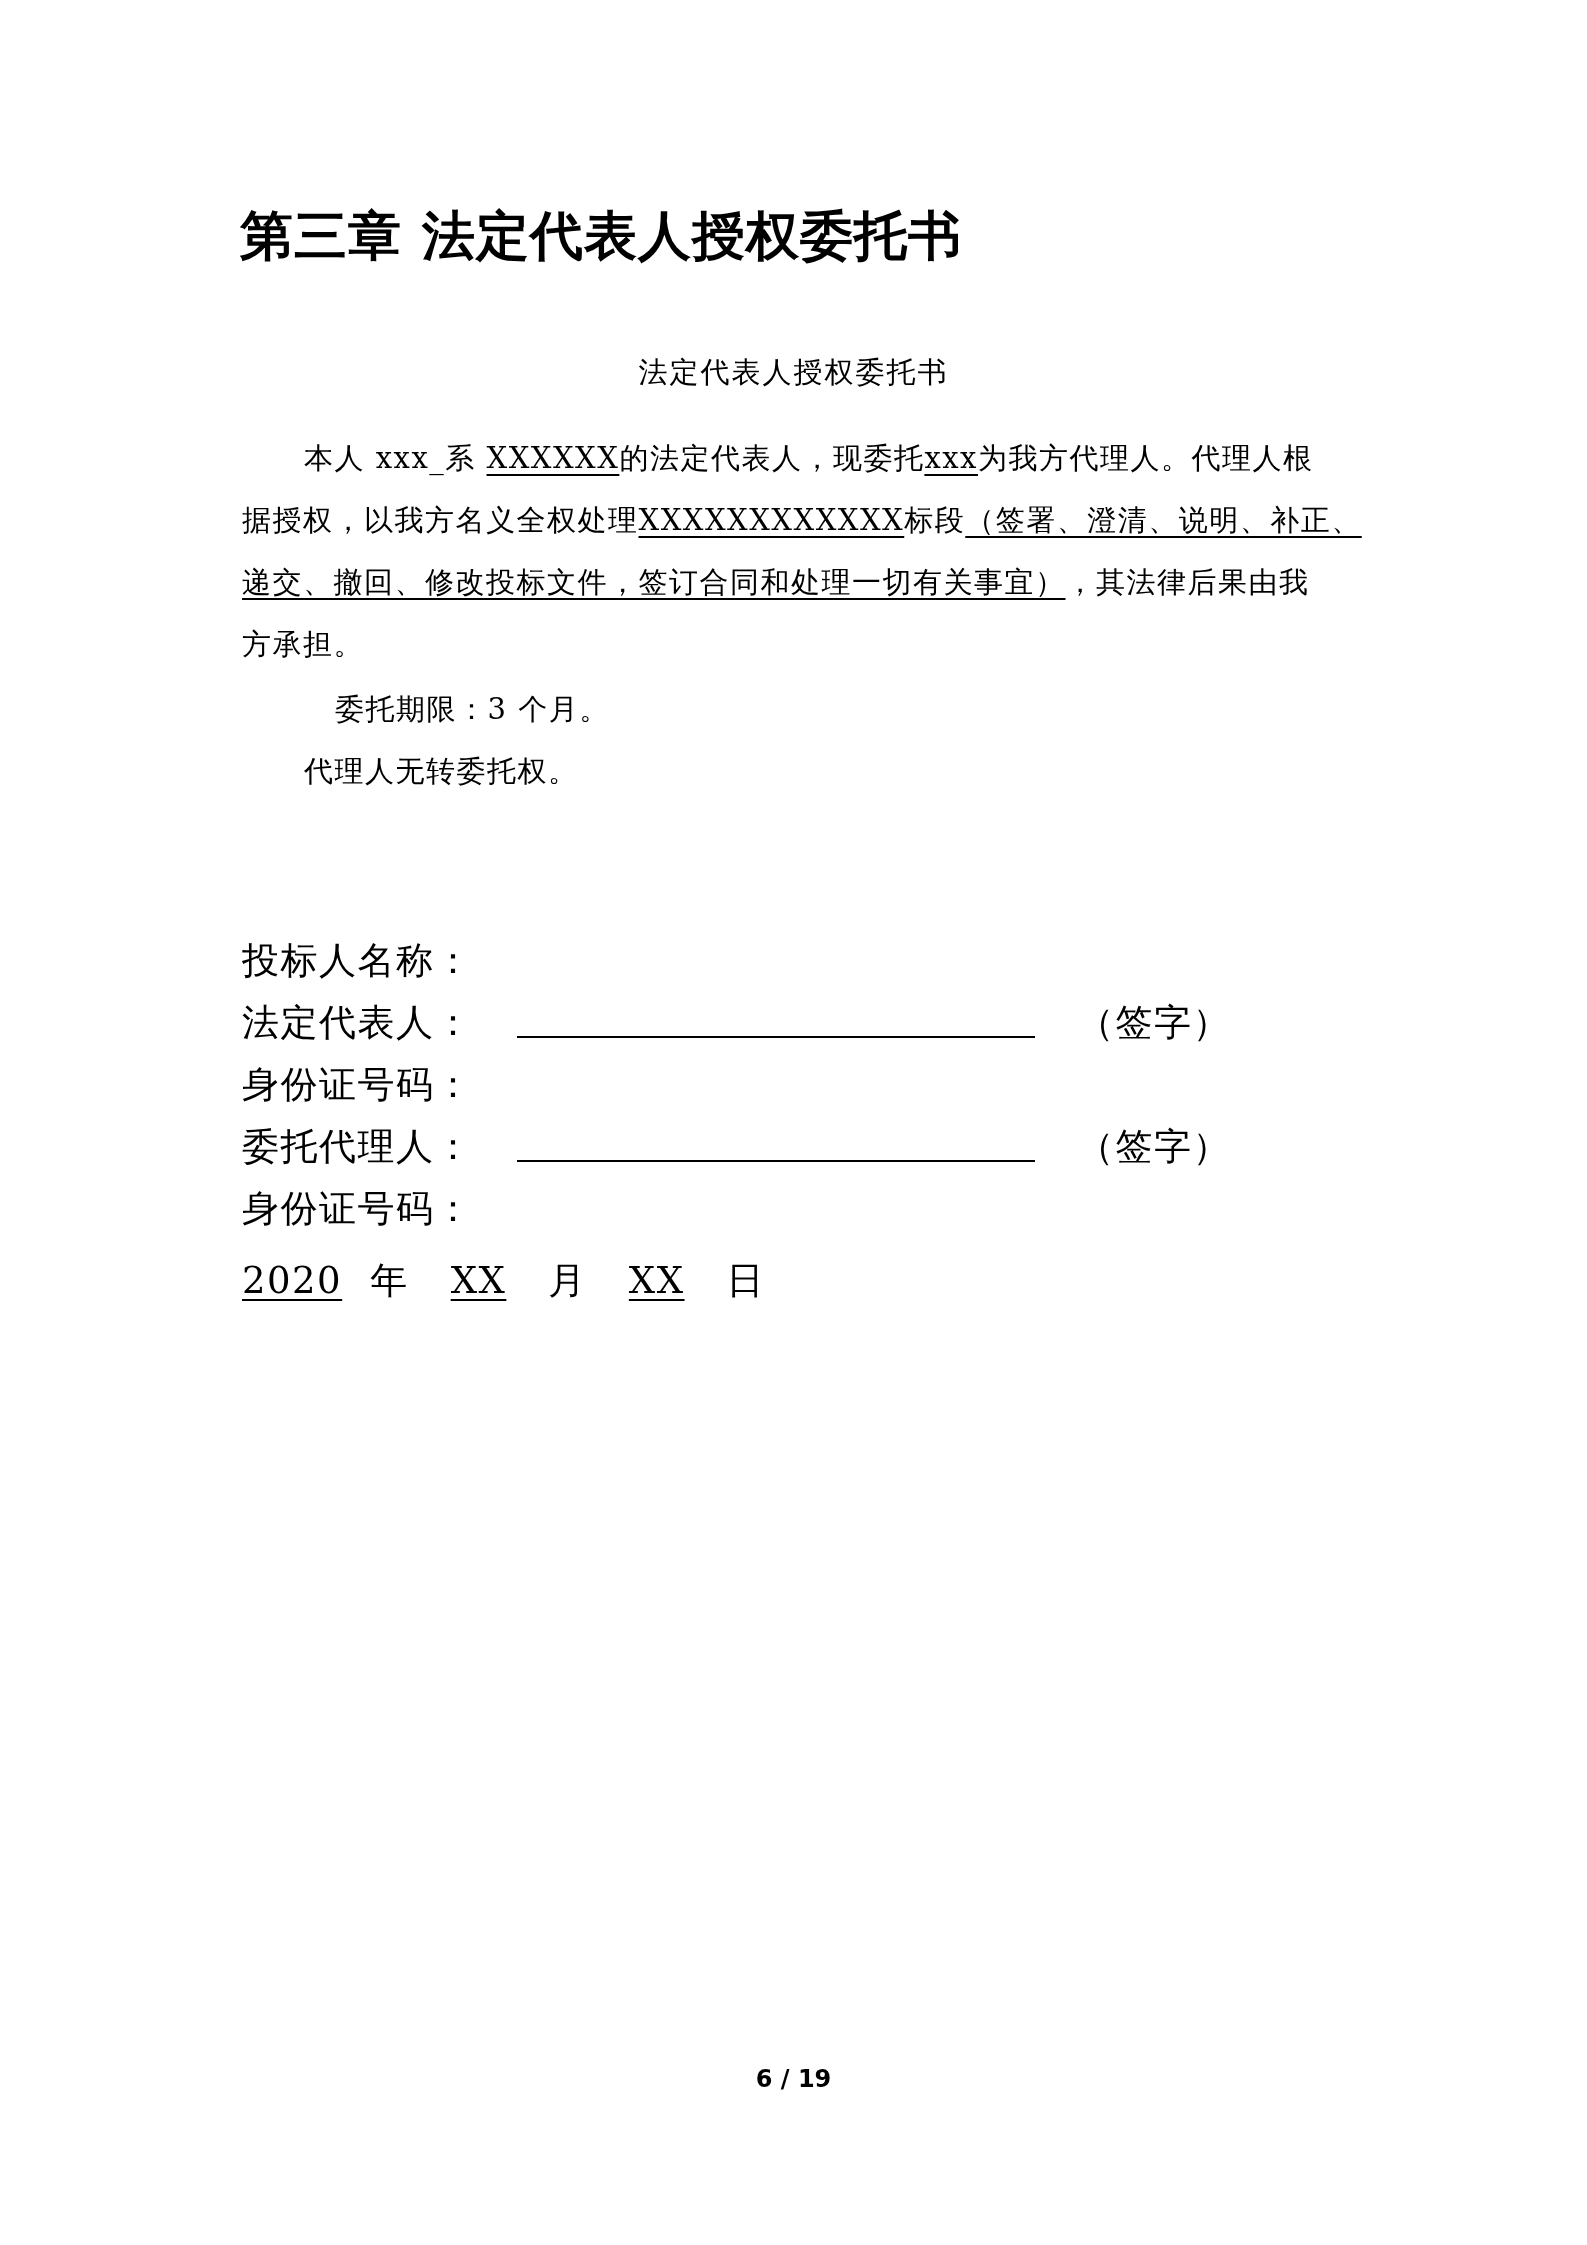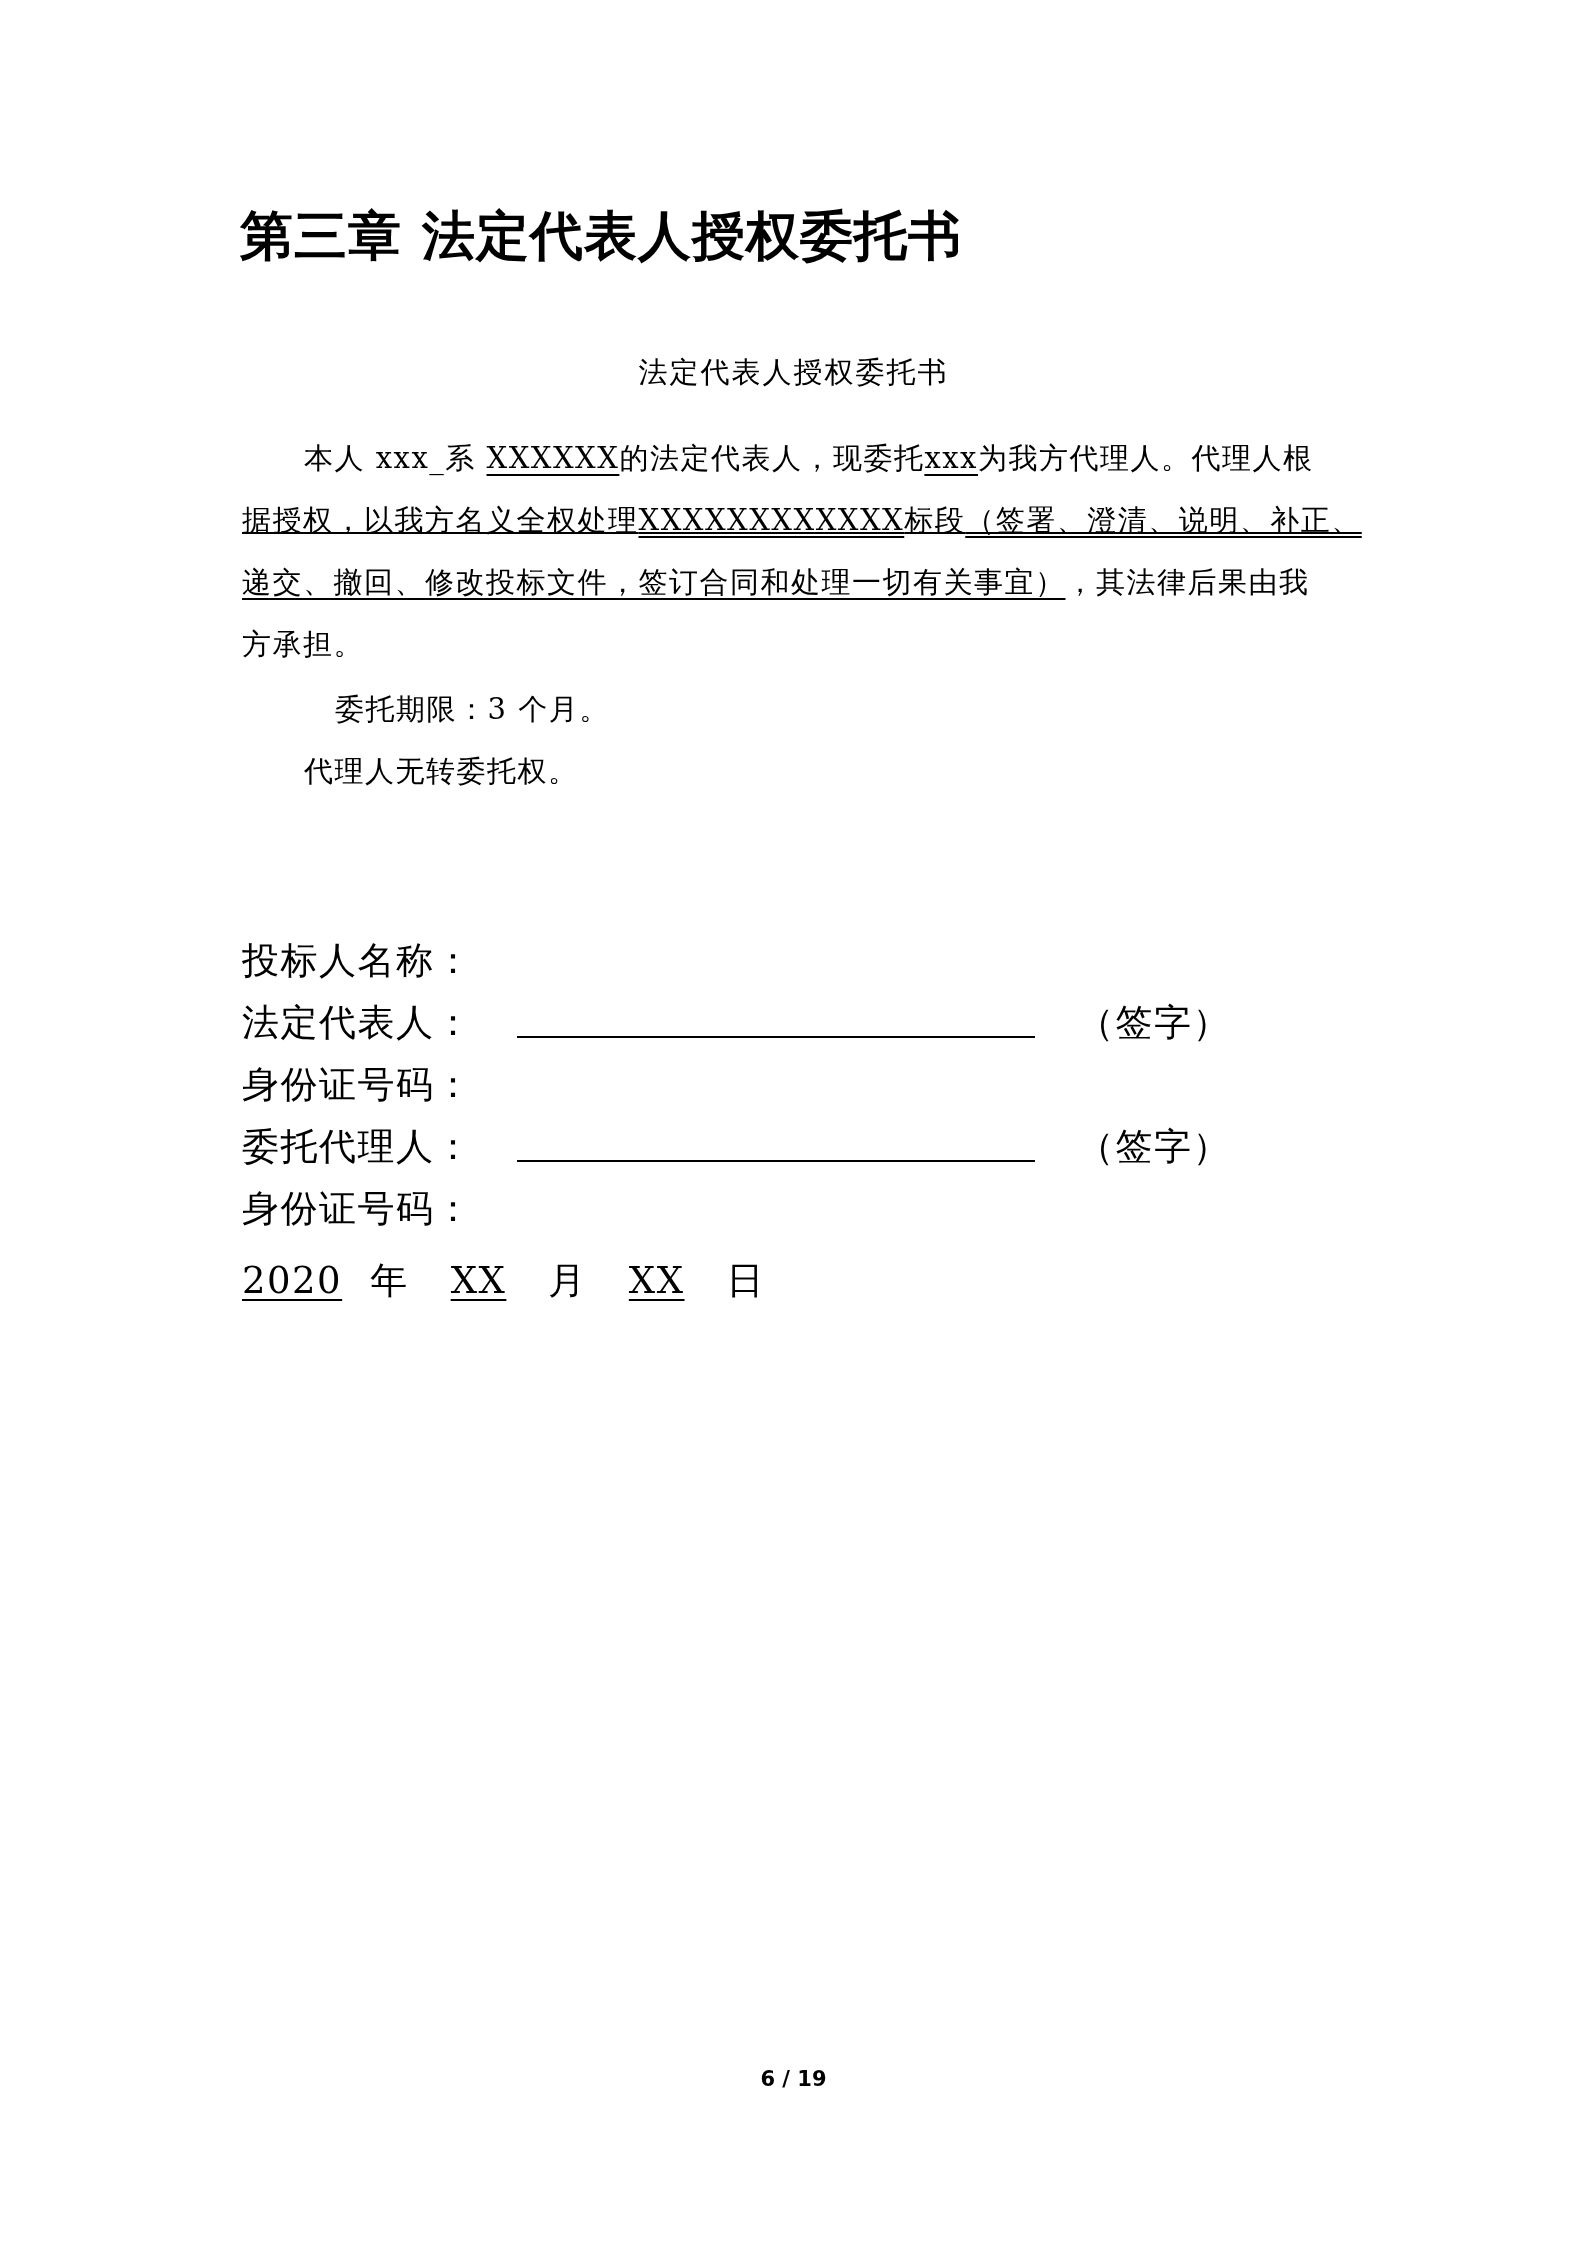--- a/index.html
+++ b/index.html
@@ -87,40 +87,40 @@
       text-decoration-thickness: 2px;
     }
     .footer {
       position: absolute;
       left: 0;
       width: 1587px;
       top: 2064px;
       text-align: center;
       font-family: "DejaVu Sans", "Liberation Sans", sans-serif;
       font-weight: bold;
-      font-size: 21px;
+      font-size: 24px;
       line-height: 30px;
     }
   </style>
 </head>
 <body>
 
 <div class="page">
 
   <div class="chapter-title">
     <span>第三章</span><span class="gap"></span><span>法定代表人授权委托书</span>
   </div>
 
   <div class="doc-title">法定代表人授权委托书</div>
 
   <div class="body-text" style="top:427px;">
     <div class="line" style="top:0; left:62px;">
       <span>本人 </span><span>xxx</span><span>_系 </span><span class="u">XXXXXX</span><span>的法定代表人，现委托</span><span class="u">xxx</span><span>为我方代理人。代理人根</span>
     </div>
-    <div class="line" style="top:62px;text-decoration:underline;">
+    <div class="line" style="top:62px;">
       <span>据授权，以我方名义全权处理</span><span class="u">XXXXXXXXXXXX</span><span>标段</span><span class="u">（签署、澄清、说明、补正、</span>
     </div>
     <div class="line" style="top:124px;">
       <span class="u">递交、撤回、修改投标文件，签订合同和处理一切有关事宜）</span><span>，其法律后果由我</span>
     </div>
     <div class="line" style="top:186px;">
       <span>方承担。</span>
     </div>
   </div>
 

